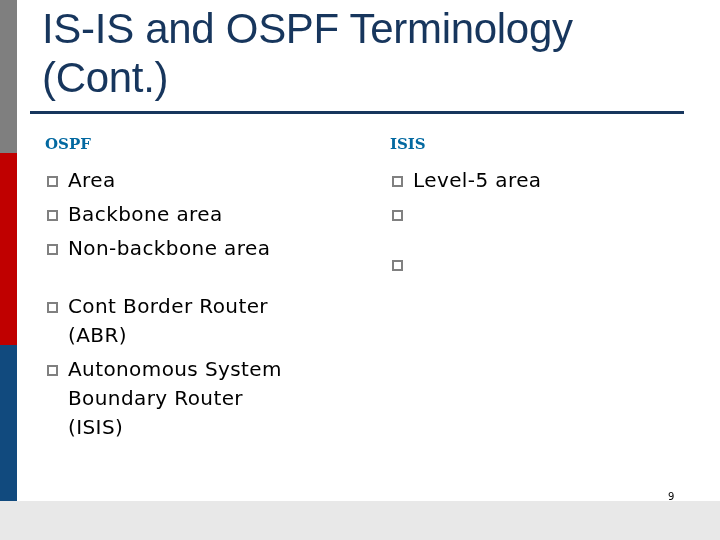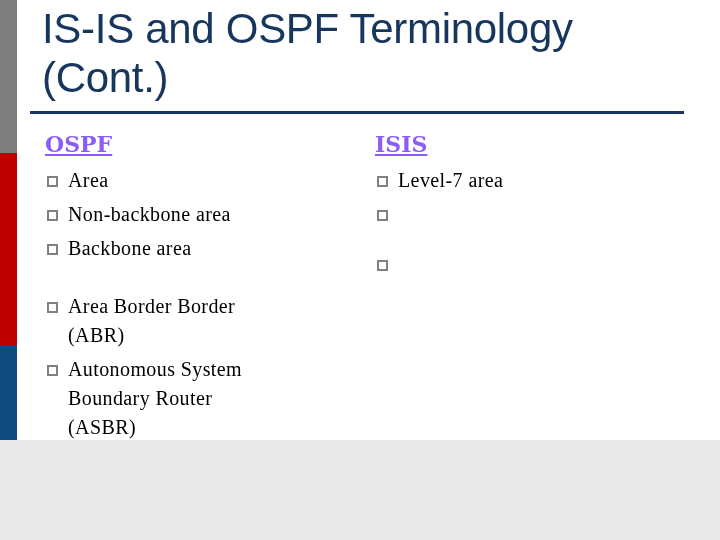--- a/index.html
+++ b/index.html
@@ -1,17 +1,17 @@
 <!DOCTYPE html>
 <html><head>
 <meta charset="utf-8">
 <style>
   html,body { margin:0; padding:0; background:#e8e8e8; }
   .slide {
-    position:relative; width:720px; height:440px; background:#ffffff;
+    position:relative; width:720px; height:501px; background:#ffffff;
     overflow:hidden; font-family:"DejaVu Sans", sans-serif;
   }
   
   .edge-bar { position:absolute; left:0; top:0; width:17px; height:540px; }
   .edge-seg { position:absolute; left:0; width:17px; }
   .edge-gray { top:0; height:153px; background:#7f7f7f; }
   .edge-red  { top:153px; height:192px; background:#c00000; }
   .edge-navy { top:345px; height:195px; background:#114a7e; }
 
   
@@ -22,30 +22,30 @@
     color:#17365d; white-space:pre-line;
   }
   .rule {
     position:absolute; left:30px; top:111px; width:654px; height:3px;
     background:#17365d;
   }
 
   
   .columns { position:absolute; left:45px; top:131px; right:8px; display:flex; }
   .col-left  { flex:0 0 330px; width:330px; }
-  .col-right { flex:1; }
+  .col-right { flex:1;margin-left:15px; }
   .col-header {
     margin:0 0 9px 0;
     font-family:"DejaVu Serif","Liberation Serif",serif;
-    font-weight:bold; font-size:22px; line-height:26px; color:#8b5cf6;text-decoration:underline;
+    font-weight:bold; font-size:15px; line-height:26px; color:#0369a1;
   }
   .items { list-style:none; margin:0; padding:0; }
   .item {
     display:flex; align-items:flex-start; margin:0 0 5px 0;
-    font-size:20px; line-height:29px; letter-spacing:0.4px; color:#000;font-family:Liberation Serif, serif;
+    font-size:20px; line-height:29px; letter-spacing:0.4px; color:#000;
   }
   .item.gap-before { margin-top:29px; }
   .bullet {
     flex:0 0 auto; width:7px; height:7px; border:2px solid #808080;
     margin:10px 10px 0 2px; background:#ffffff;
   }
   .item-text { white-space:pre-line; }
 
   .page-number {
     position:absolute; left:668px; top:490px;
@@ -71,46 +71,46 @@
 
     <div class="col-left">
       <h2 class="col-header">OSPF</h2>
       <ul class="items">
         <li class="item">
           <span class="bullet"></span>
           <span class="item-text">Area</span>
         </li>
         <li class="item">
           <span class="bullet"></span>
-          <span class="item-text">Non-backbone area</span>
+          <span class="item-text">Backbone area</span>
         </li>
         <li class="item">
           <span class="bullet"></span>
-          <span class="item-text">Backbone area</span>
+          <span class="item-text">Non-backbone area</span>
         </li>
         <li class="item gap-before">
           <span class="bullet"></span>
-          <span class="item-text">Area Border Border
+          <span class="item-text">Cont Border Router
 (ABR)</span>
         </li>
         <li class="item">
           <span class="bullet"></span>
           <span class="item-text">Autonomous System
 Boundary Router
-(ASBR)</span>
+(ISIS)</span>
         </li>
       </ul>
     </div>
 
     <div class="col-right">
       <h2 class="col-header">ISIS</h2>
       <ul class="items">
         <li class="item">
           <span class="bullet"></span>
-          <span class="item-text">Level-7 area</span>
+          <span class="item-text">Level-5 area</span>
         </li>
         <li class="item">
           <span class="bullet"></span>
         </li>
         <li class="item gap-before">
           <span class="bullet"></span>
         </li>
       </ul>
     </div>
 

